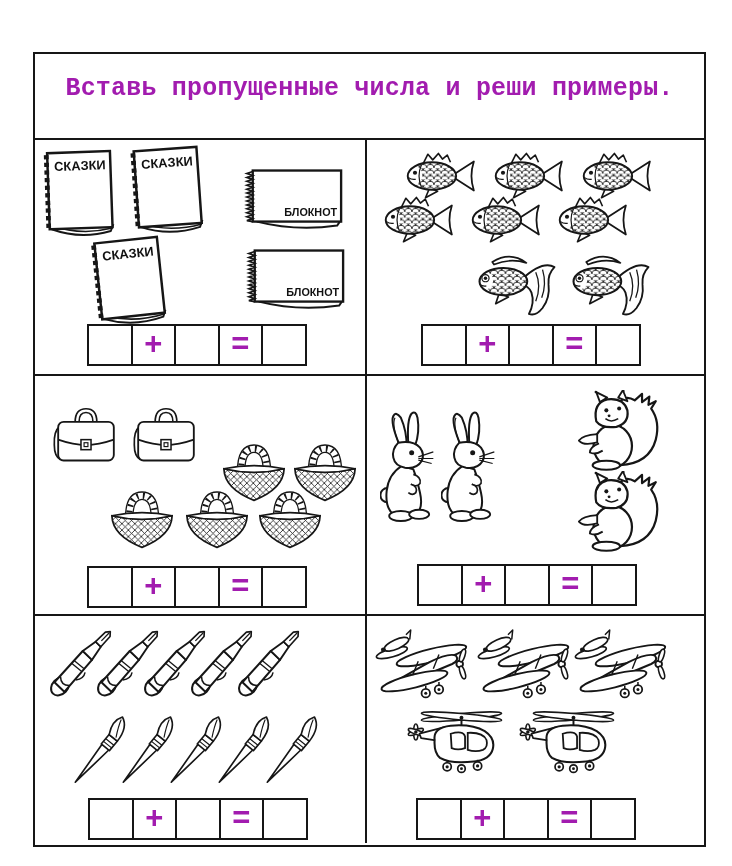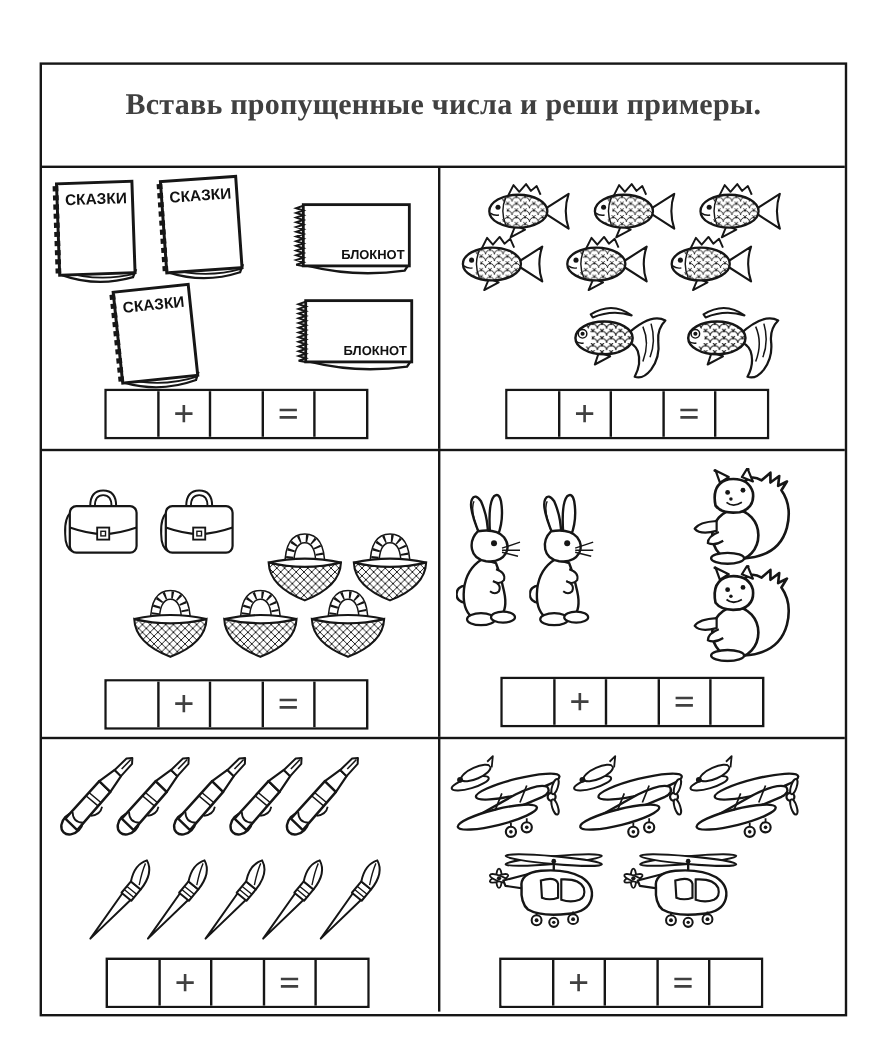--- a/index.html
+++ b/index.html
@@ -1,17 +1,17 @@
 <!DOCTYPE html>
 <html><head>
 <meta charset="utf-8">
 <style>
   html,body{margin:0;padding:0;background:#fff;}
   #page{position:relative;width:732px;height:866px;background:#fff;overflow:hidden;
-        font-family:Liberation Serif, serif;color:#404040;}
+        font-family:Liberation Mono, monospace;color:#a21caf;}
   #sheet{position:absolute;left:33px;top:52px;width:669px;height:791px;
          border:2px solid #161616;background:#fff;}
   #title-box{height:86px;border-bottom:2px solid #161616;box-sizing:border-box;
              display:flex;justify-content:center;}
   #title-box .t{margin-top:20px;font-size:25px;font-weight:bold;letter-spacing:.2px;}
   #grid{display:grid;grid-template-columns:330px 1fr;grid-template-rows:234px 240px auto;
         height:703px;}
   .cell{position:relative;box-sizing:border-box;}
   .cell.col2{border-left:2px solid #161616;}
   .cell.row2,.cell.row3{border-top:2px solid #161616;}

